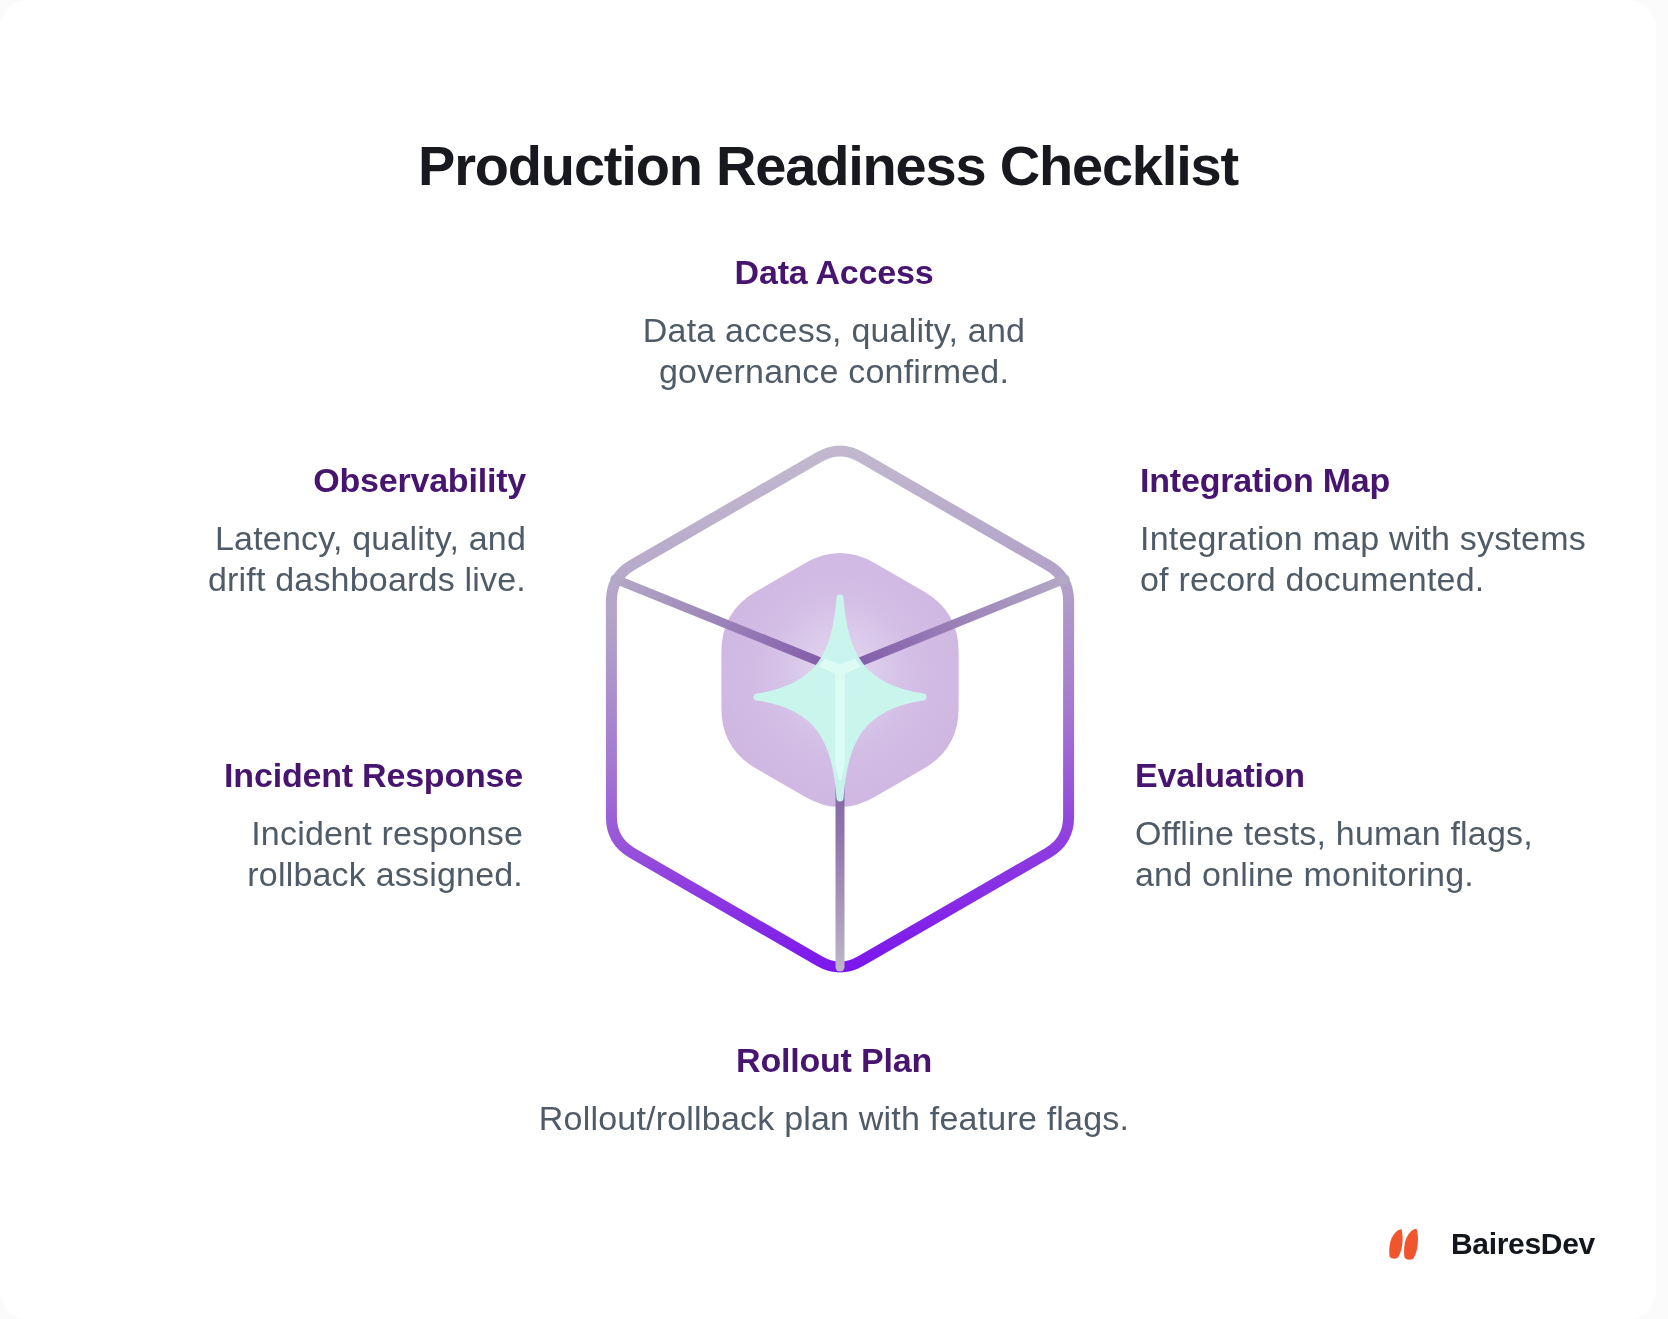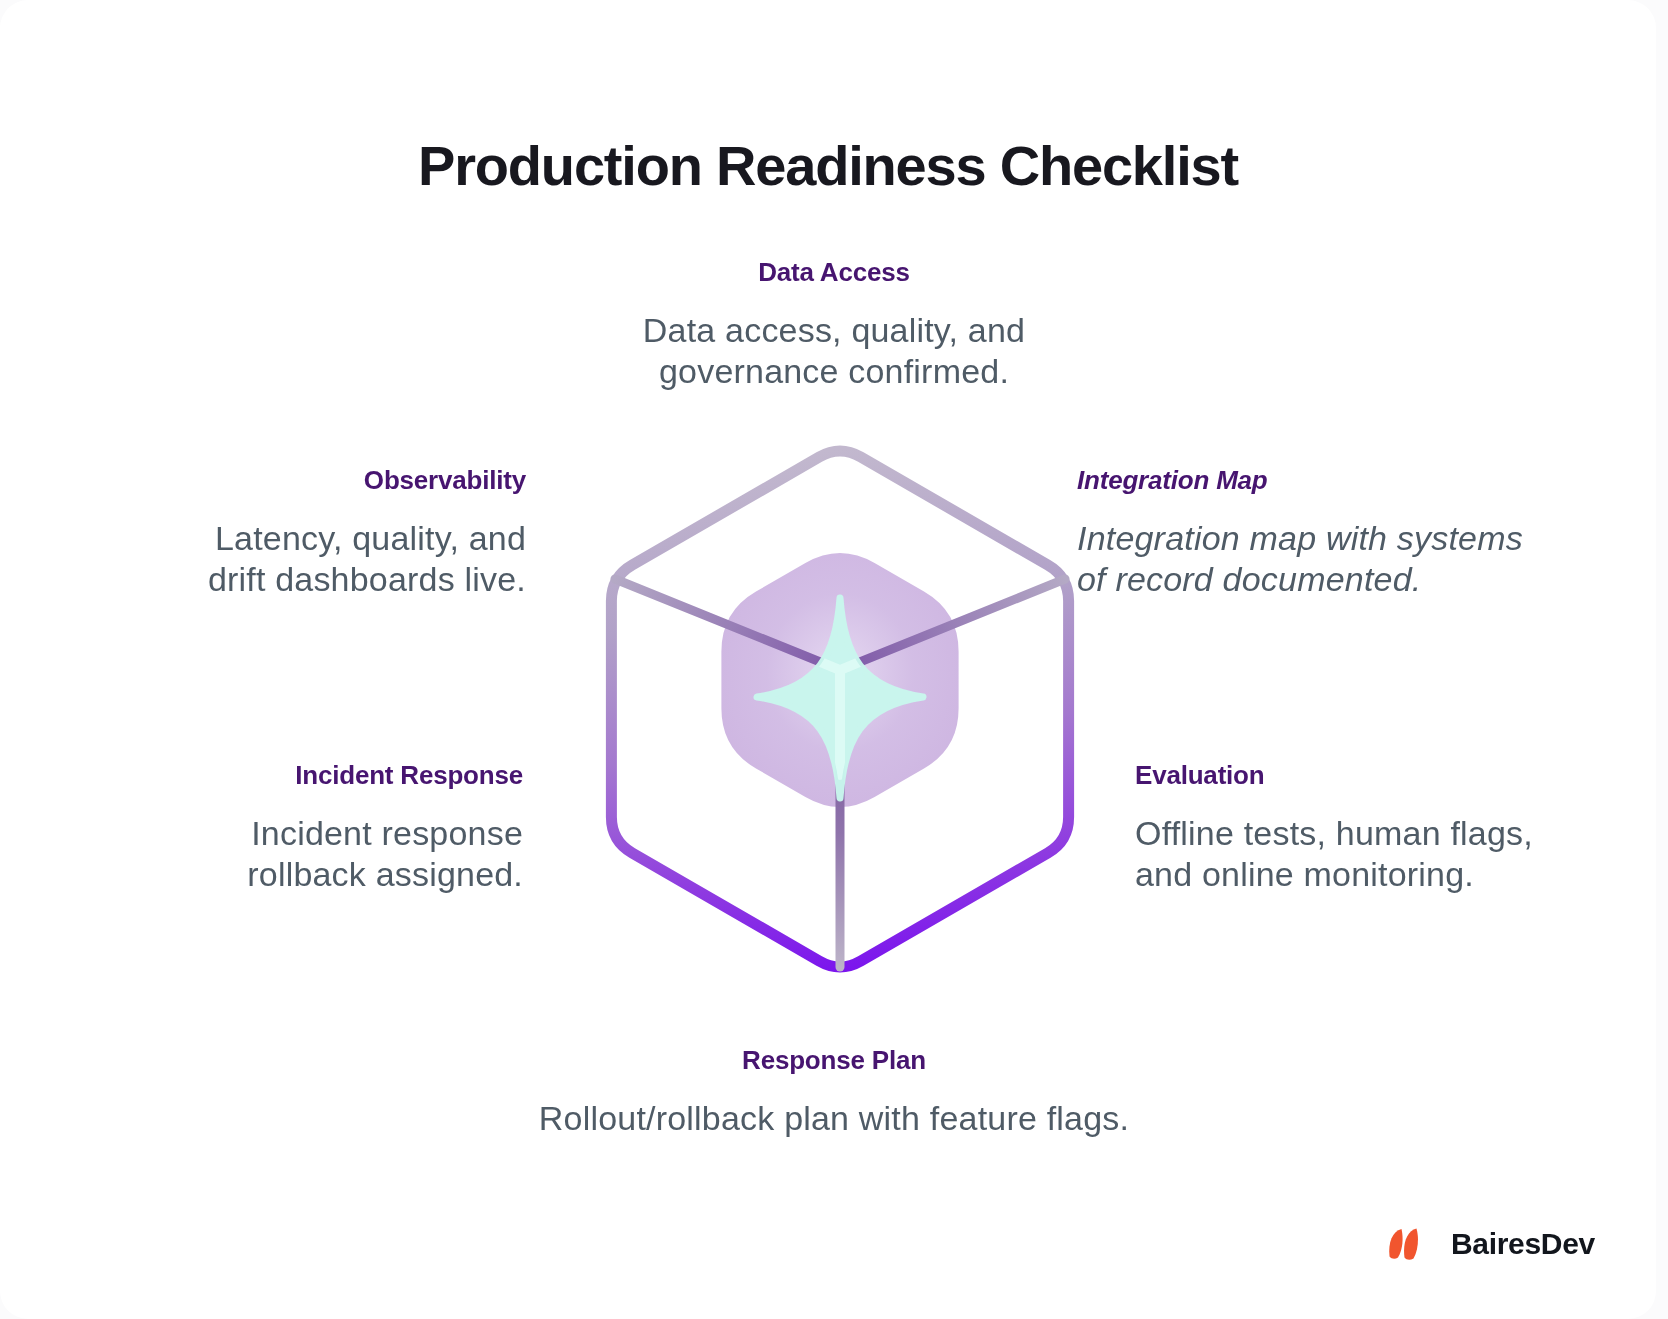--- a/index.html
+++ b/index.html
@@ -14,39 +14,39 @@
   .title{
     position:absolute;top:93px;left:0;width:100%;
     text-align:center;
     font-size:56px;line-height:70px;font-weight:700;
     letter-spacing:-1.2px;
     color:#18181f;
   }
   .section{position:absolute;}
   .section h2{
     margin:0;
-    font-size:26px;line-height:44px;font-weight:700;
+    font-size:34px;line-height:44px;font-weight:700;
     color:#471570;
     letter-spacing:-0.2px;
     white-space:nowrap;
   }
   .section .desc{
     margin-top:16px;
     font-size:34px;line-height:41px;
     color:#4f5b66;
     letter-spacing:0.2px;
   }
   .section .desc span{display:block;white-space:nowrap;}
   .sec-center{text-align:center;}
   .sec-right{text-align:right;}
   .sec-left{text-align:left;}
 
   .sec-data-access{left:434px;top:250px;width:800px;}
   .sec-observability{right:1130px;top:458px;}
-  .sec-integration-map{left:1077px;top:458px;font-style:italic;}
+  .sec-integration-map{left:1140px;top:458px;}
   .sec-incident-response{right:1133px;top:753px;}
   .sec-evaluation{left:1135px;top:753px;}
   .sec-rollout-plan{left:484px;top:1038px;width:700px;}
 
   .cube{position:absolute;left:595px;top:430px;width:490px;height:560px;}
 
   .logo{
     position:absolute;right:61px;bottom:58px;
     display:flex;align-items:center;gap:23px;
   }
@@ -95,21 +95,21 @@
 
   <div class="section sec-left sec-evaluation">
     <h2>Evaluation</h2>
     <div class="desc">
       <span>Offline tests, human flags,</span>
       <span>and online monitoring.</span>
     </div>
   </div>
 
   <div class="section sec-center sec-rollout-plan">
-    <h2>Response Plan</h2>
+    <h2>Rollout Plan</h2>
     <div class="desc">
       <span>Rollout/rollback plan with feature flags.</span>
     </div>
   </div>
 
   <svg class="cube" viewBox="0 0 490 560" aria-hidden="true">
     <defs>
       <linearGradient id="gradCube" gradientUnits="userSpaceOnUse" x1="240" y1="20" x2="300" y2="540">
         <stop offset="0" stop-color="#c2b8ce"></stop>
         <stop offset="0.3" stop-color="#b1a1c8"></stop>

